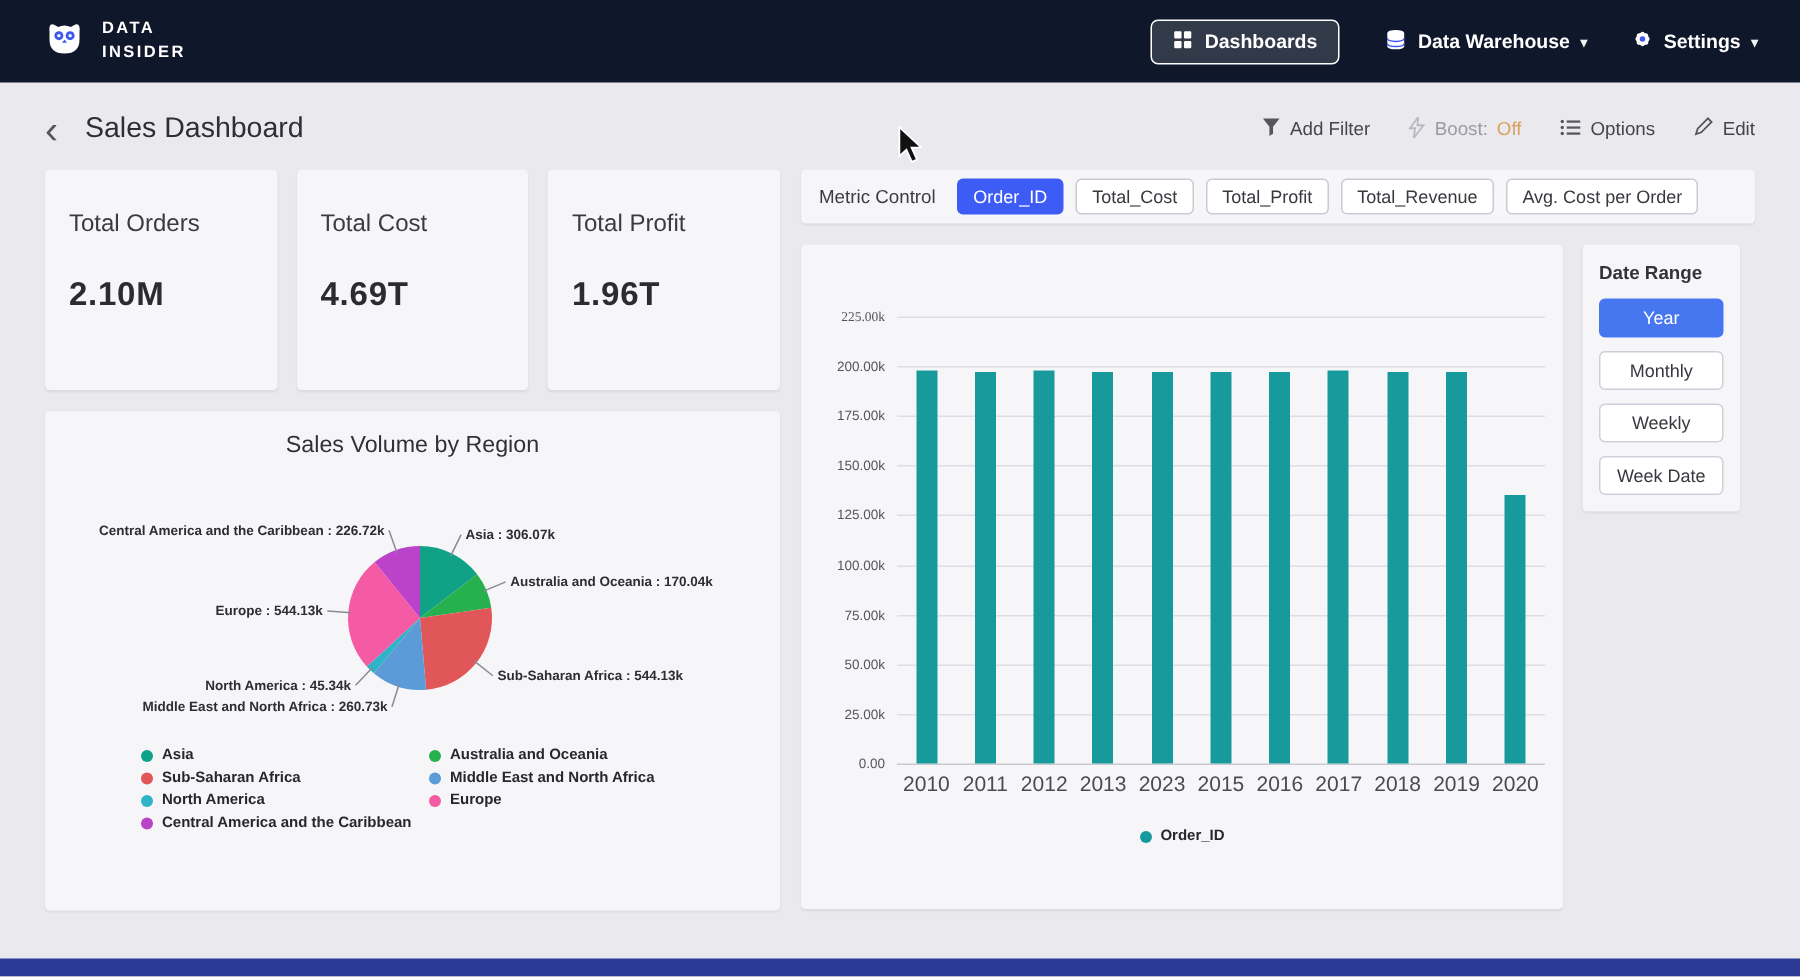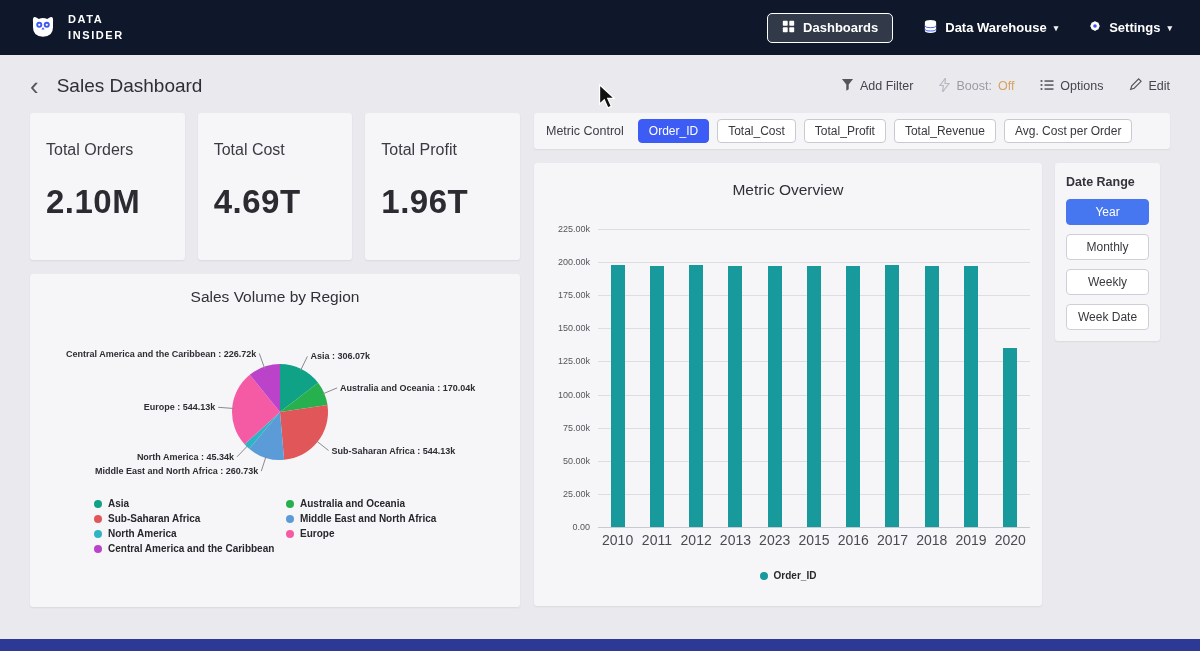--- a/index.html
+++ b/index.html
@@ -39,21 +39,21 @@
   .boost-value { color:#d9a25f; }
   
   main { padding:0 30px; display:flex; gap:14px; }
   .card { background:#f6f6f8; border-radius:3px; box-shadow:0 1px 2px rgba(0,0,0,.07); }
   .col-left { width:490px; flex:none; }
   .col-right { flex:1; }
   
   .kpi-row { display:flex; gap:13px; margin-bottom:14px;justify-content:center; }
   .kpi { width:155px; height:147px; padding:28px 16px; }
   .kpi-label { font-size:16px; color:#3a3a42; font-weight:500; margin-bottom:24px; }
-  .kpi-value { font-size:33px; color:#2b2b31; font-weight:bold; letter-spacing:.5px; }
+  .kpi-value { font-size:22px; color:#2b2b31; font-weight:bold; letter-spacing:.5px; }
   
   .pie-card { width:490px; height:333px; padding-top:14px; }
   .chart-title { text-align:center; font-size:15.5px; color:#303038; font-weight:500; }
   .pie-svg { display:block; margin-top:6px; overflow:visible; }
   .pie-label { font-size:9px; font-weight:bold; fill:#2d2d33; }
   .pie-legend { display:flex; padding-left:64px; margin-top:6px; }
   .pie-legend-col { width:192px; }
   .legend-item { display:flex; align-items:center; gap:6px; height:15px; }
   .dot { width:8px; height:8px; border-radius:50%; flex:none; }
   .legend-text { font-size:10px; font-weight:bold; color:#27272d; white-space:nowrap; }
@@ -283,24 +283,23 @@
           <button class="mc-btn active">Order_ID</button>
           <button class="mc-btn">Total_Cost</button>
           <button class="mc-btn">Total_Profit</button>
           <button class="mc-btn">Total_Revenue</button>
           <button class="mc-btn">Avg. Cost per Order</button>
         </div>
     </div>
 
     <div class="row2">
       <div class="card bar-card">
-        <div class="chart-title">Metric Overview</div>
         <div class="bar-chart-area">
           <div class="y-axis">
-              <div class="ytick" style="top: 0%;">225.00k</div>
+              <div class="ytick" style="top: 0%; font-family: Liberation Serif, serif;">225.00k</div>
               <div class="ytick" style="top: 11.1111%;">200.00k</div>
               <div class="ytick" style="top: 22.2222%;">175.00k</div>
               <div class="ytick" style="top: 33.3333%;">150.00k</div>
               <div class="ytick" style="top: 44.4444%;">125.00k</div>
               <div class="ytick" style="top: 55.5556%;">100.00k</div>
               <div class="ytick" style="top: 66.6667%;">75.00k</div>
               <div class="ytick" style="top: 77.7778%;">50.00k</div>
               <div class="ytick" style="top: 88.8889%;">25.00k</div>
               <div class="ytick" style="top: 100%;">0.00</div>
             </div>

